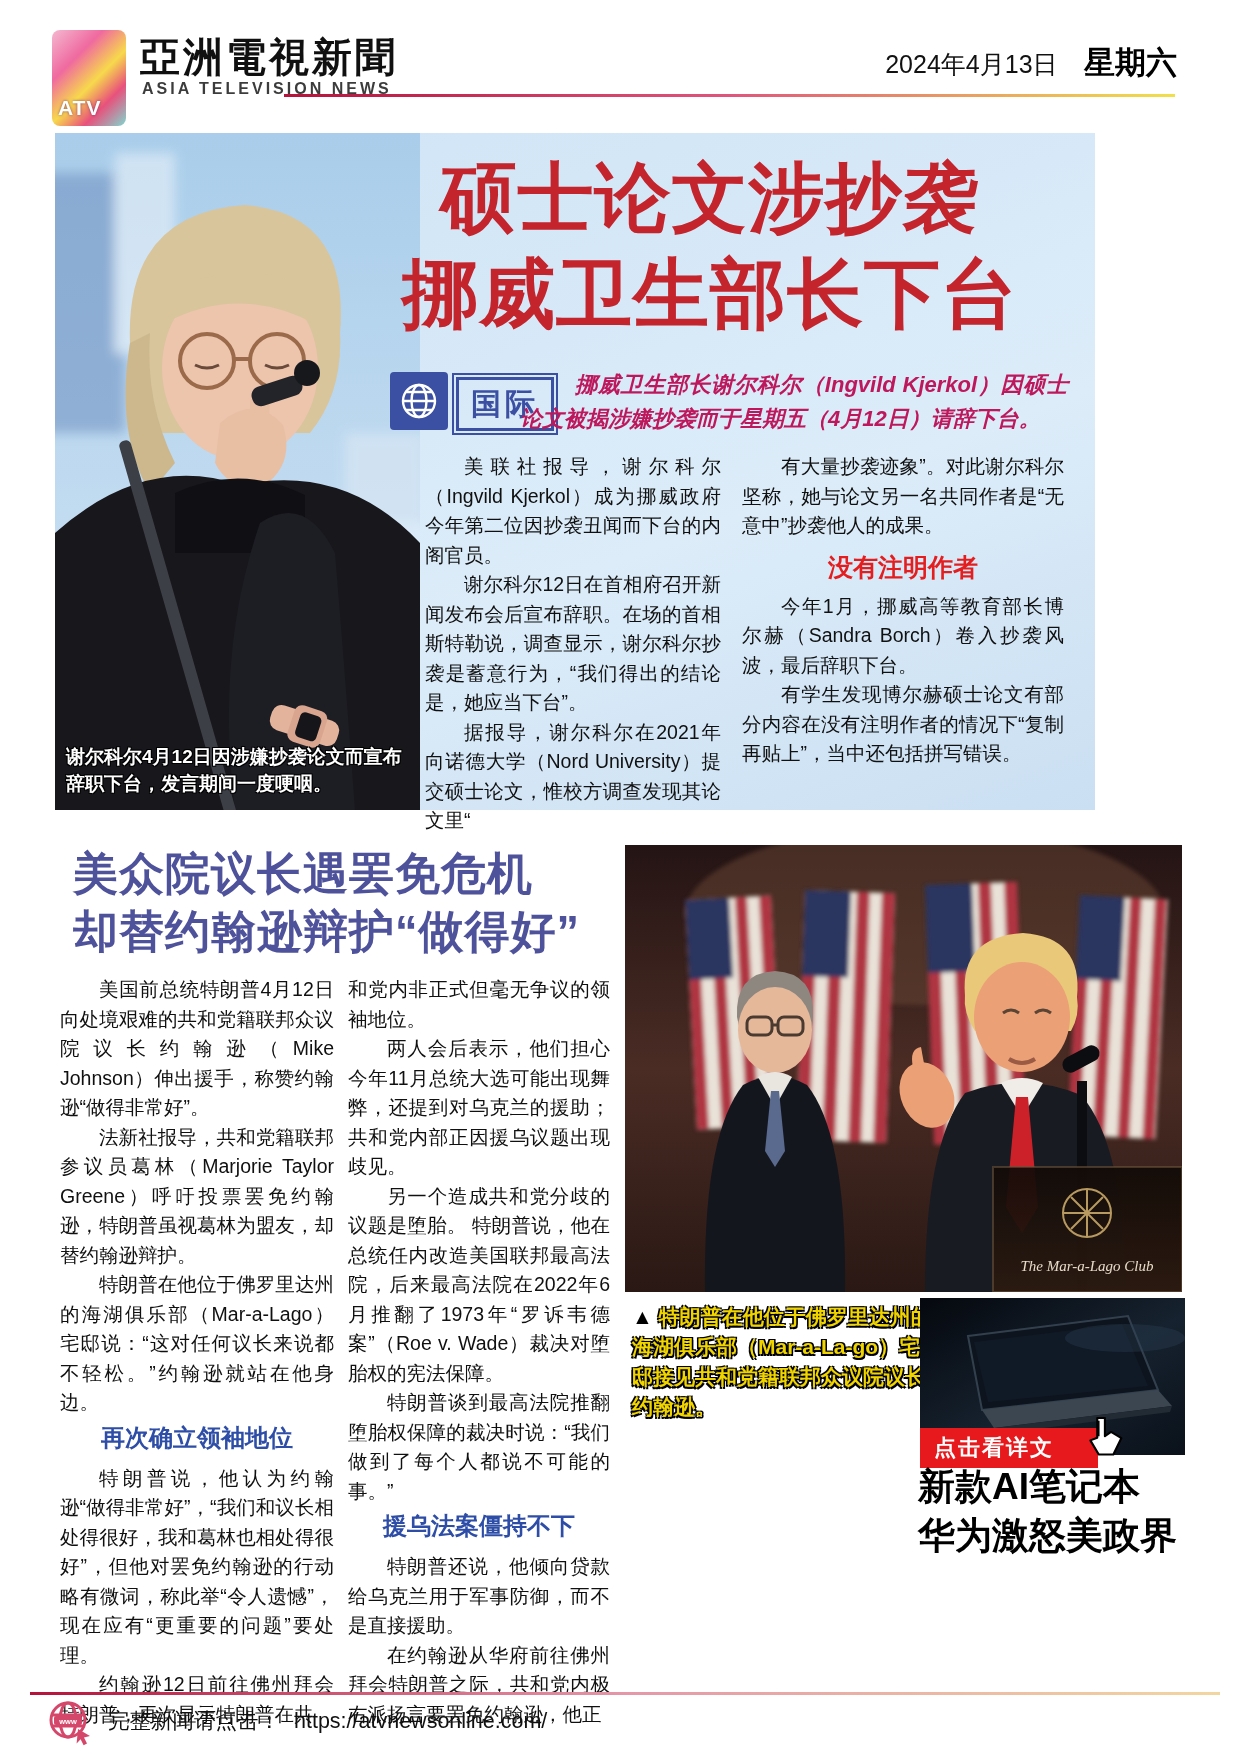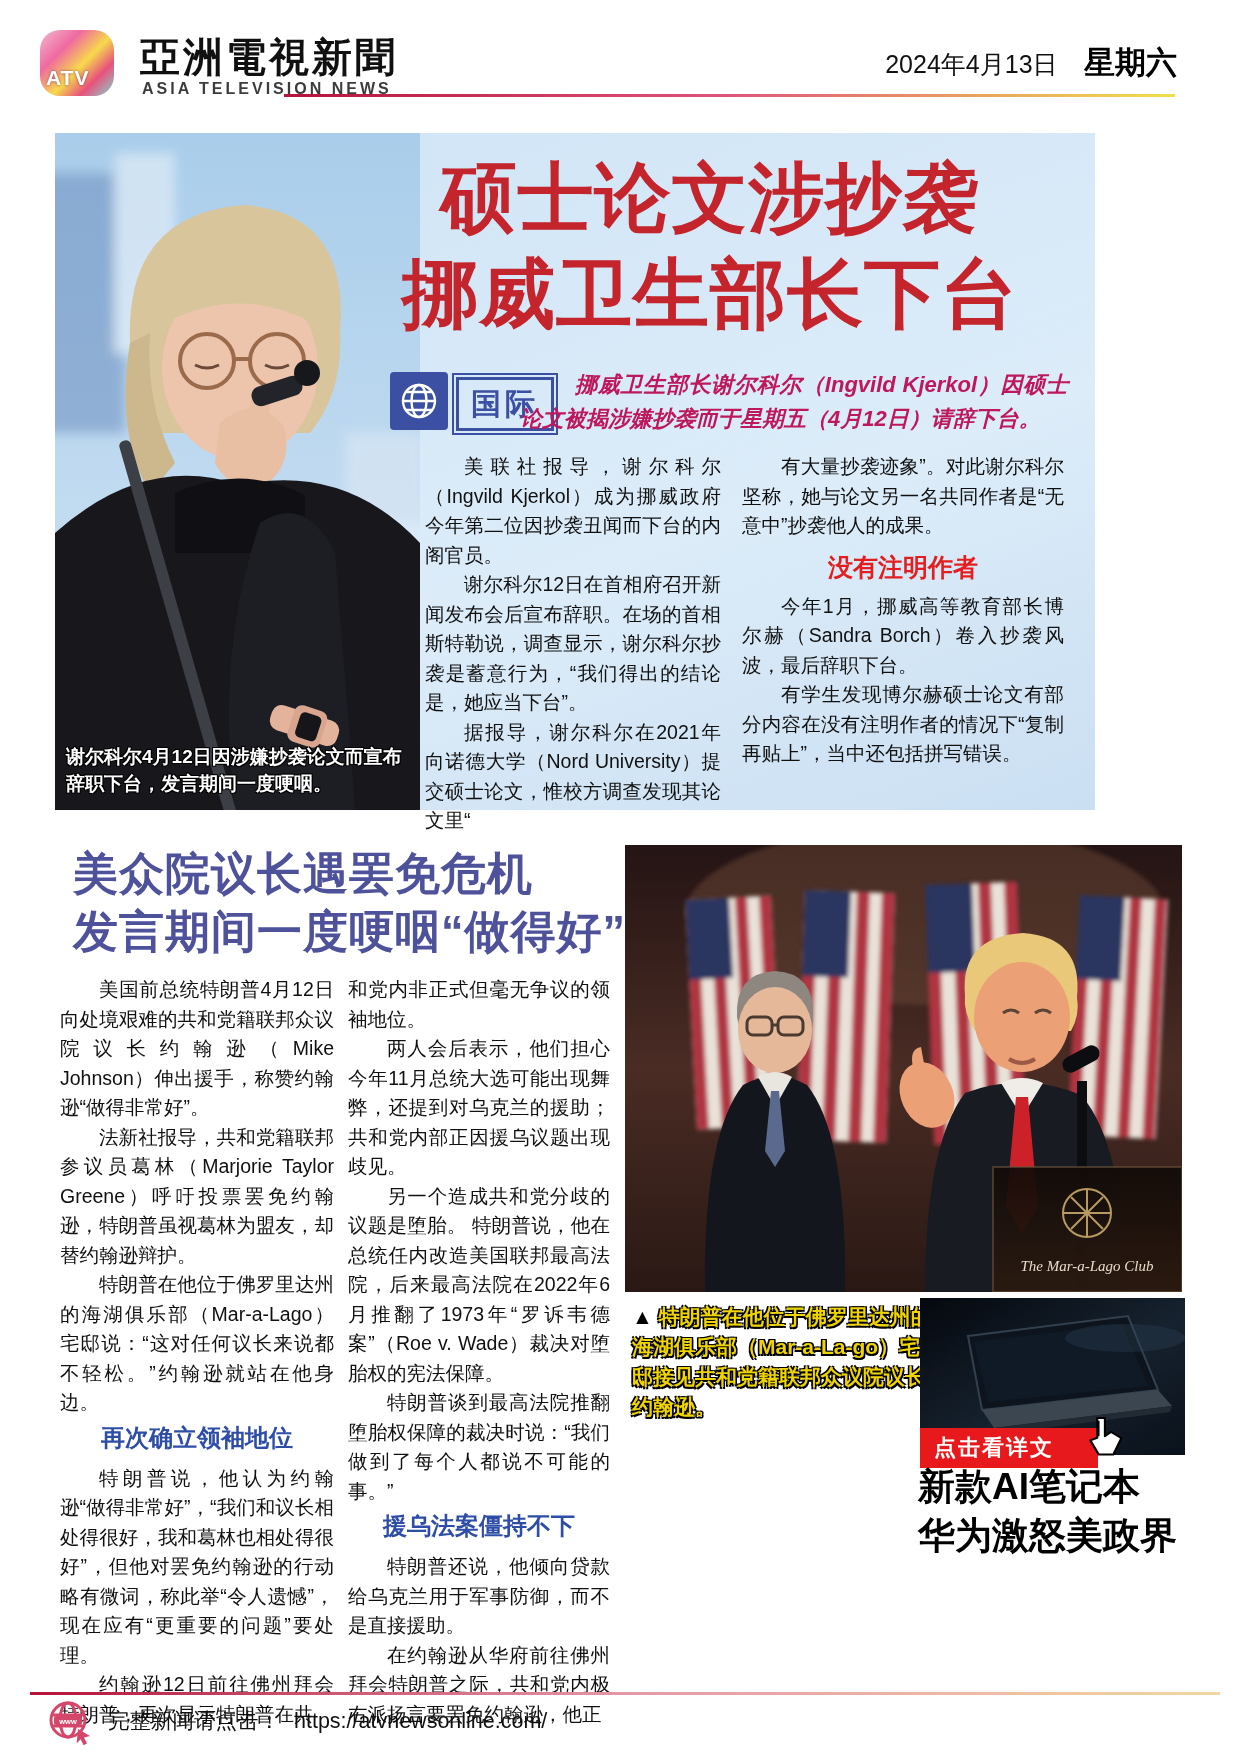--- a/index.html
+++ b/index.html
@@ -1,21 +1,21 @@
 <!DOCTYPE html>
 <html><head>
 <meta charset="utf-8">
 <style>
   html,body{margin:0;padding:0;background:#888;}
   .page{position:relative;width:1250px;height:1760px;background:#fff;overflow:hidden;
         font-family:"Liberation Sans","DejaVu Sans",sans-serif;color:#111;}
   .abs{position:absolute;}
 
   
-  .logo{left:40px;top:30px;width:74px;height:66px;border-radius:20px;
+  .logo{left:52px;top:30px;width:74px;height:96px;border-radius:8px;
         background:linear-gradient(135deg,#f4b8d0 0%,#ef6aa0 30%,#f7d94c 55%,#e8517c 75%,#7fd8d0 100%);}
   .logo-atv{position:absolute;left:6px;bottom:6px;color:#fff;font-weight:bold;font-size:21px;
         text-shadow:0 0 3px rgba(120,40,90,.8);letter-spacing:1px;}
   .brand-cn{left:140px;top:30px;font-size:40px;font-weight:bold;letter-spacing:3px;color:#101010;}
   .brand-en{left:142px;top:80px;font-size:16px;font-weight:bold;letter-spacing:3px;color:#3c3c3c;}
   .header-line{left:284px;top:94px;width:891px;height:3px;
         background:linear-gradient(to right,#b5123b,#e0557c,#f0e04a);}
   .dateline{left:0;top:42px;width:1177px;text-align:right;}
   .date-txt{font-size:25px;color:#111;}
   .weekday-txt{font-size:31px;font-weight:bold;margin-left:22px;color:#000;}
@@ -170,21 +170,21 @@
   </div>
   <div class="abs a1-col2">
     <p class="para">有大量抄袭迹象”。对此谢尔科尔坚称，她与论文另一名共同作者是“无意中”抄袭他人的成果。</p>
     <div class="subhead-red">没有注明作者</div>
     <p class="para">今年1月，挪威高等教育部长博尔赫（Sandra Borch）卷入抄袭风波，最后辞职下台。</p>
     <p class="para">有学生发现博尔赫硕士论文有部分内容在没有注明作者的情况下“复制再贴上”，当中还包括拼写错误。</p>
   </div>
 
   <div class="abs a2-headline">
     <div>美众院议长遇罢免危机</div>
-    <div>发言期间一度哽咽“做得好”</div>
+    <div>却替约翰逊辩护“做得好”</div>
   </div>
 
   <div class="abs a2-col1">
     <p class="para">美国前总统特朗普4月12日向处境艰难的共和党籍联邦众议院议长约翰逊（Mike Johnson）伸出援手，称赞约翰逊“做得非常好”。</p>
     <p class="para">法新社报导，共和党籍联邦参议员葛林（Marjorie Taylor Greene）呼吁投票罢免约翰逊，特朗普虽视葛林为盟友，却替约翰逊辩护。</p>
     <p class="para">特朗普在他位于佛罗里达州的海湖俱乐部（Mar-a-Lago）宅邸说：“这对任何议长来说都不轻松。”约翰逊就站在他身边。</p>
     <div class="subhead-blue">再次确立领袖地位</div>
     <p class="para">特朗普说，他认为约翰逊“做得非常好”，“我们和议长相处得很好，我和葛林也相处得很好”，但他对罢免约翰逊的行动略有微词，称此举“令人遗憾”，现在应有“更重要的问题”要处理。</p>
     <p class="para">约翰逊12日前往佛州拜会特朗普，再次显示特朗普在共</p>
   </div>

